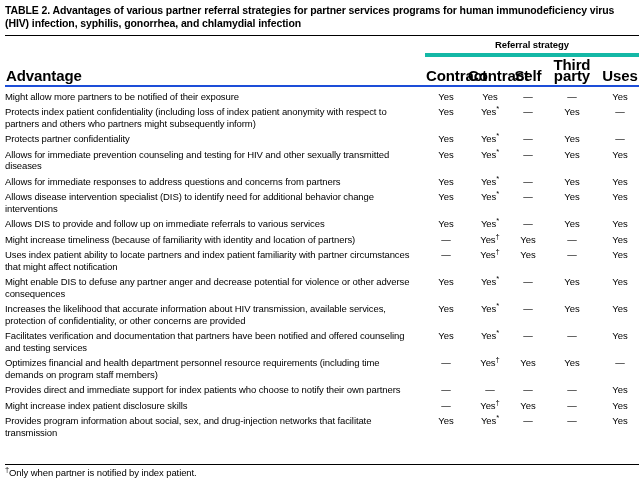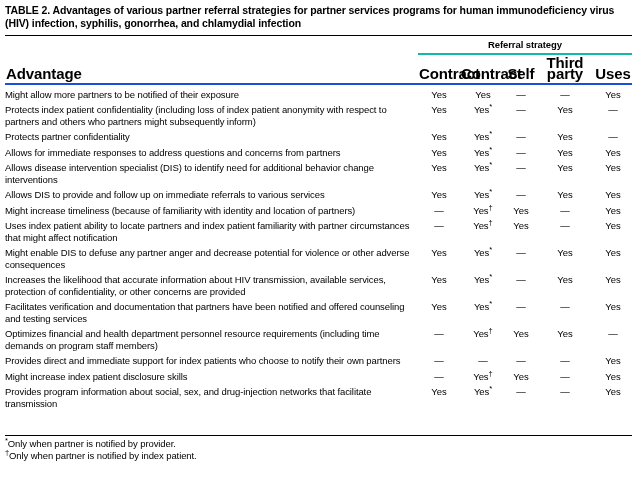--- a/index.html
+++ b/index.html
@@ -9,21 +9,21 @@
     width: 641px;
     height: 482px;
     overflow: hidden;
     font-family: "Liberation Sans", sans-serif;
     color: #000;
   }
   .page {
     box-sizing: border-box;
     width: 641px;
     height: 482px;
-    padding: 4px 9px 0 5px;
+    padding: 4px 2px 0 5px;
   }
   .title {
     font-weight: bold;
     font-size: 10.5px;
     line-height: 13px;
     padding-bottom: 5px;
     border-bottom: 1px solid #000;
     letter-spacing: -0.1px;
   }
   table.ref-table {
@@ -31,21 +31,21 @@
     width: 100%;
     table-layout: fixed;
     font-size: 9.5px;
     line-height: 11.5px;
     letter-spacing: -0.1px;
   }
   th.group-spacer { border: none; }
   th.group-header {
     font-weight: bold;
     text-align: center;
-    border-bottom: 2px solid #14b8a6;
+    border-bottom: 4px solid #14b8a6;
     padding: 3px 0 2px 0;
     font-size: 9.5px;
   }
   tr.col-row th {
     border-bottom: 2px solid #1d4ed8;
     padding: 2px 1px 3px 1px;
     vertical-align: bottom;
     font-weight: bold;
     font-size: 15px;
   }
@@ -126,20 +126,28 @@
         </tr>
         <tr>
           <td class="adv">Protects partner confidentiality</td>
           <td class="val">Yes</td>
           <td class="val">Yes<sup>*</sup></td>
           <td class="val">—</td>
           <td class="val">Yes</td>
           <td class="val">—</td>
         </tr>
         <tr>
+          <td class="adv">Allows for immediate prevention counseling and testing for HIV and other sexually transmitted diseases</td>
+          <td class="val">Yes</td>
+          <td class="val">Yes<sup>*</sup></td>
+          <td class="val">—</td>
+          <td class="val">Yes</td>
+          <td class="val">Yes</td>
+        </tr>
+        <tr>
           <td class="adv">Allows for immediate responses to address questions and concerns from partners</td>
           <td class="val">Yes</td>
           <td class="val">Yes<sup>*</sup></td>
           <td class="val">—</td>
           <td class="val">Yes</td>
           <td class="val">Yes</td>
         </tr>
         <tr>
           <td class="adv">Allows disease intervention specialist (DIS) to identify need for additional behavior change interventions</td>
           <td class="val">Yes</td>
@@ -225,17 +233,16 @@
           <td class="val">Yes</td>
           <td class="val">Yes<sup>*</sup></td>
           <td class="val">—</td>
           <td class="val">—</td>
           <td class="val">Yes</td>
         </tr>
       </tbody>
   </table>
 
   <div class="footnotes">
-    <div class="footnote"><sup>*</sup><span>Only when partner is notified by provider.</span></div>
     <div class="footnote"><sup>†</sup><span>Only when partner is notified by index patient.</span></div>
   </div>
 
 </div>
 
 </body></html>

